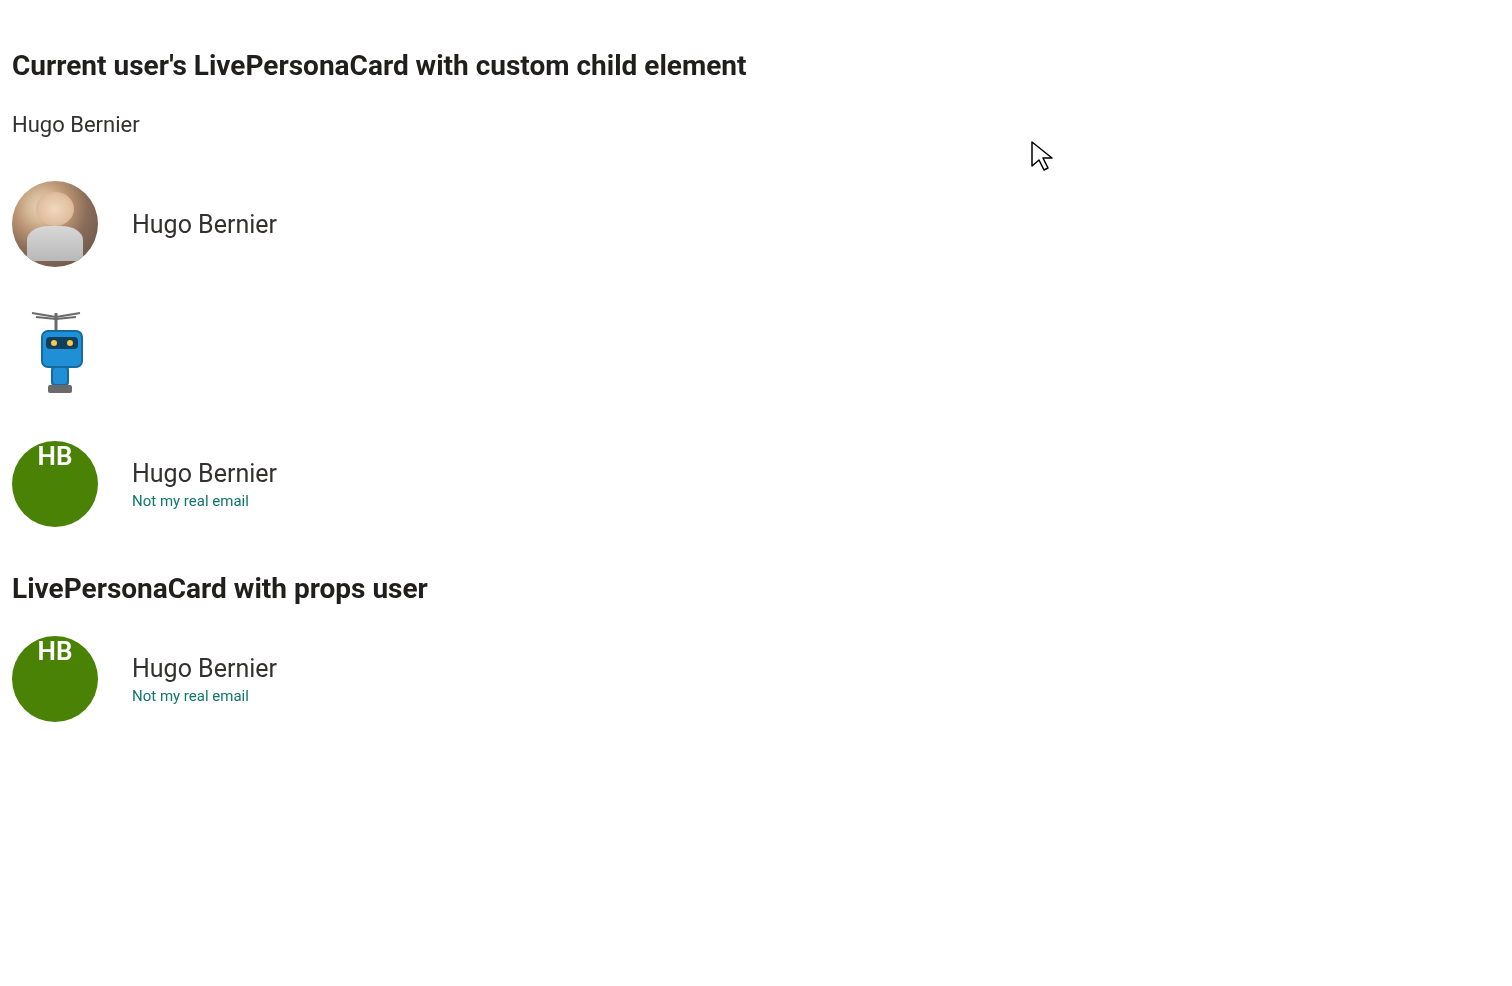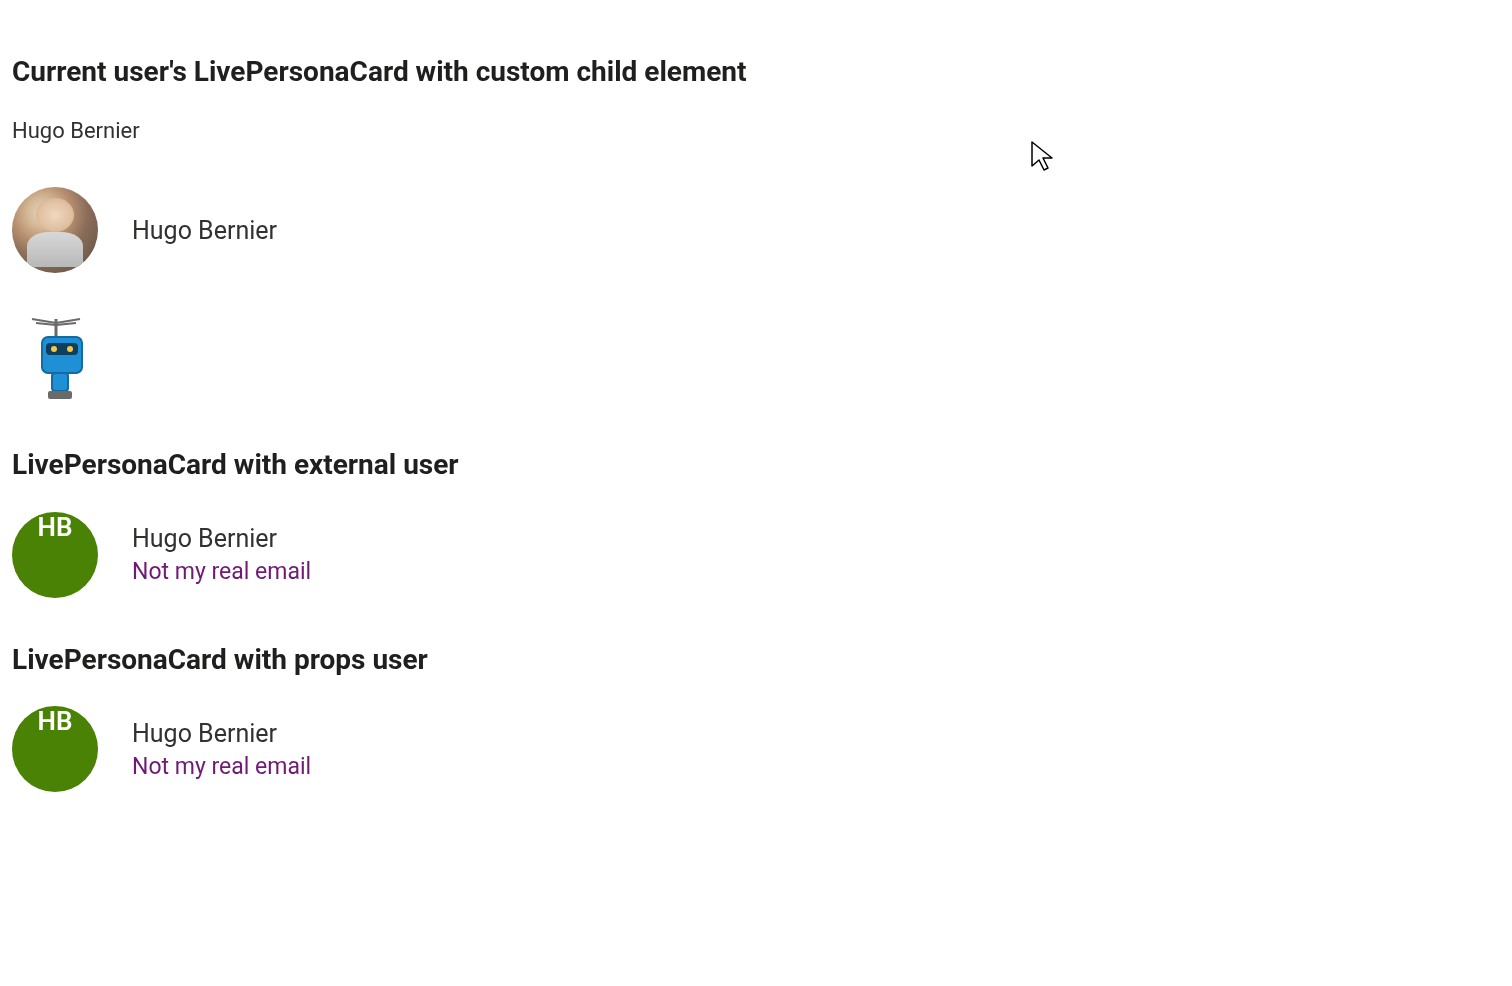--- a/index.html
+++ b/index.html
@@ -82,29 +82,29 @@
       display: flex;
       flex-direction: column;
       justify-content: center;
     }
     .persona-primary {
       font-size: 25px;
       color: #323130;
       line-height: 1.35;
     }
     .persona-secondary {
-      font-size: 23px;
-      color: #701a75;
+      font-size: 15px;
+      color: #0f766e;
       line-height: 1.35;
     }
     .section-block {
       margin-bottom: 8px;
     }
     .section-block h2.section-heading {
-      margin-top: 14px;
+      margin-top: 8px;
     }
     .robot-svg {
       display: block;
     }
     .cursor-glyph {
       position: absolute;
       top: 140px;
       left: 1030px;
       pointer-events: none;
     }
@@ -146,21 +146,20 @@
 
         <rect x="40" y="56" width="16" height="18" rx="3" fill="#1f8fd6" stroke="#156a9f" stroke-width="2"></rect>
 
         <rect x="36" y="74" width="24" height="8" rx="2" fill="#6a6a6a"></rect>
       </svg>
     </div>
   </div>
 </div>
 
 <div class="section-block">
-  <h2 class="section-heading">LivePersonaCard with external user</h2>
   <div class="persona-row">
     <div class="persona-avatar initials">
       <span>HB</span>
     </div>
     <div class="persona-details">
       <div class="persona-primary">Hugo Bernier</div>
       <div class="persona-secondary">Not my real email</div>
     </div>
   </div>
 </div>

